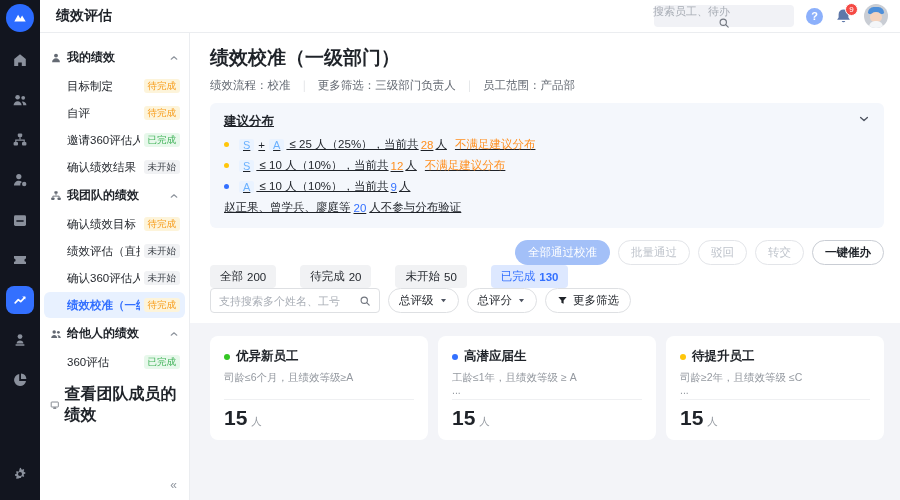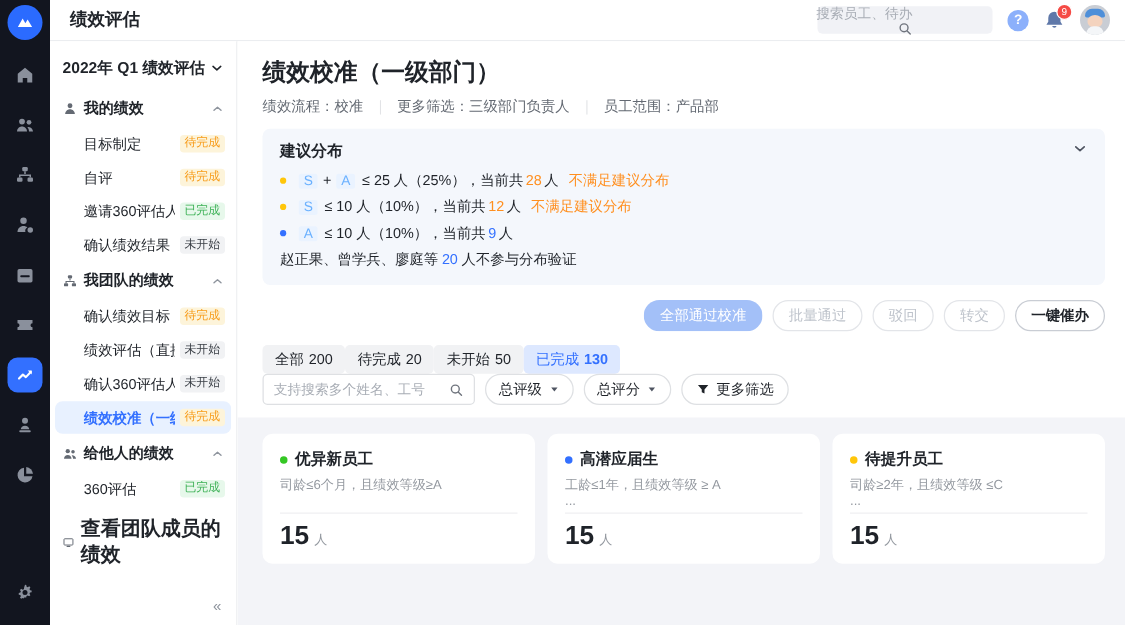--- a/index.html
+++ b/index.html
@@ -77,21 +77,21 @@
 
   
   .main{ position:absolute; left:190px; top:33px; right:0; bottom:0; background:#fff;
     display:flex; flex-direction:column; overflow:hidden; }
   .main-white{ padding:12px 16px 10px 20px; }
   .page-title{ font-size:19px; font-weight:bold; }
   .meta-line{ display:flex; align-items:center; margin-top:7px; font-size:11.5px; color:#646A73; }
   .meta-sep{ margin:0 8px; color:#DEE0E3; }
 
   .sugg{ margin-top:10px; background:#F4F7FC; border-radius:6px; padding:10px 14px 10px 14px;
-    position:relative; }
+    position:relative;text-decoration:underline; }
   .sugg-title{ font-size:12.5px; font-weight:bold; margin-bottom:4px; }
   .sugg-chev{ position:absolute; right:14px; top:10px; width:12px; height:12px; color:#4E5461;
     cursor:pointer; }
   .rule{ display:flex; align-items:center; height:21px; font-size:11.5px; }
   .rule .dot{ width:5px; height:5px; border-radius:50%; margin-right:8px; flex:0 0 auto; }
   .grade-chip{ color:#6BB1FF; background:#EAF3FF; border-radius:2px; padding:0 4px; margin:0 2px;
     font-size:11px; }
   .rule .plus{ margin:0 2px; }
   .rule .cnt{ margin:0 2px; }
   .rule .warn{ margin-left:8px; color:#FF8F1F; }
@@ -104,21 +104,21 @@
   .tab.active{ color:#3370FF; font-weight:bold; }
   .tab.active::after{ content:""; position:absolute; left:50%; transform:translateX(-50%);
     bottom:0; width:24px; height:3px; border-radius:2px; background:#3370FF; }
   .actions{ margin-left:auto; display:flex; gap:8px; align-items:center; }
   .btn{ height:25px; padding:0 12px; border-radius:13px; font-size:11.5px; display:flex;
     align-items:center; cursor:pointer; border:1px solid transparent; font-family:inherit; }
   .btn.primary-disabled{ background:#A3C0F8; color:#fff; }
   .btn.disabled{ background:#fff; border-color:#E3E5E9; color:#BFC4CC; }
   .btn.normal{ background:#fff; border-color:#C9CDD4; color:#1F2329; font-weight:bold; }
 
-  .pills{ display:flex; gap:0; margin-top:11px; }
+  .pills{ display:flex; gap:24px; }
   .pill{ height:23px; padding:0 10px; border-radius:4px; background:#F1F2F4; font-size:11.5px;
     display:flex; align-items:center; gap:4px; cursor:pointer; color:#1F2329; }
   .pill.active{ background:#DDE8FF; color:#3370FF; }
   .pill b{ font-weight:normal; }
   .pill.active b{ font-weight:bold; }
 
   .filter-row{ display:flex; gap:8px; align-items:center; }
   .f-search{ width:170px; height:25px; border:1px solid #DEE0E3; border-radius:4px;
     display:flex; align-items:center; padding:0 8px; background:#fff; }
   .f-search input{ flex:1; border:0; outline:none; font-size:11px; color:#1F2329;
@@ -268,28 +268,20 @@
     </div>
     <div class="avatar">
       <div class="hat"></div>
         <div class="face"></div>
         <div class="body"></div>
     </div>
   </div>
 </header>
 
 <aside class="sidebar">
-  <div class="cycle">
-    <span>2022年 Q1 绩效评估</span>
-    <span class="icn">
-        <svg viewBox="0 0 16 16">
-          <path fill="none" stroke="currentColor" stroke-width="1.8" stroke-linecap="round" stroke-linejoin="round" d="M3.5 6l4.5 4 4.5-4"></path>
-        </svg>
-      </span>
-  </div>
   <div class="tree side-tree">
       <div class="tree-sec">
         <span class="icn sec-icn">
           <svg viewBox="0 0 16 16">
             <circle fill="currentColor" cx="8" cy="4.8" r="2.6"></circle>
             <path fill="currentColor" d="M2.8 13.6c0-2.9 2.3-5.2 5.2-5.2s5.2 2.3 5.2 5.2z"></path>
           </svg>
         </span>
         <span>我的绩效</span>
         <span class="icn chev">

